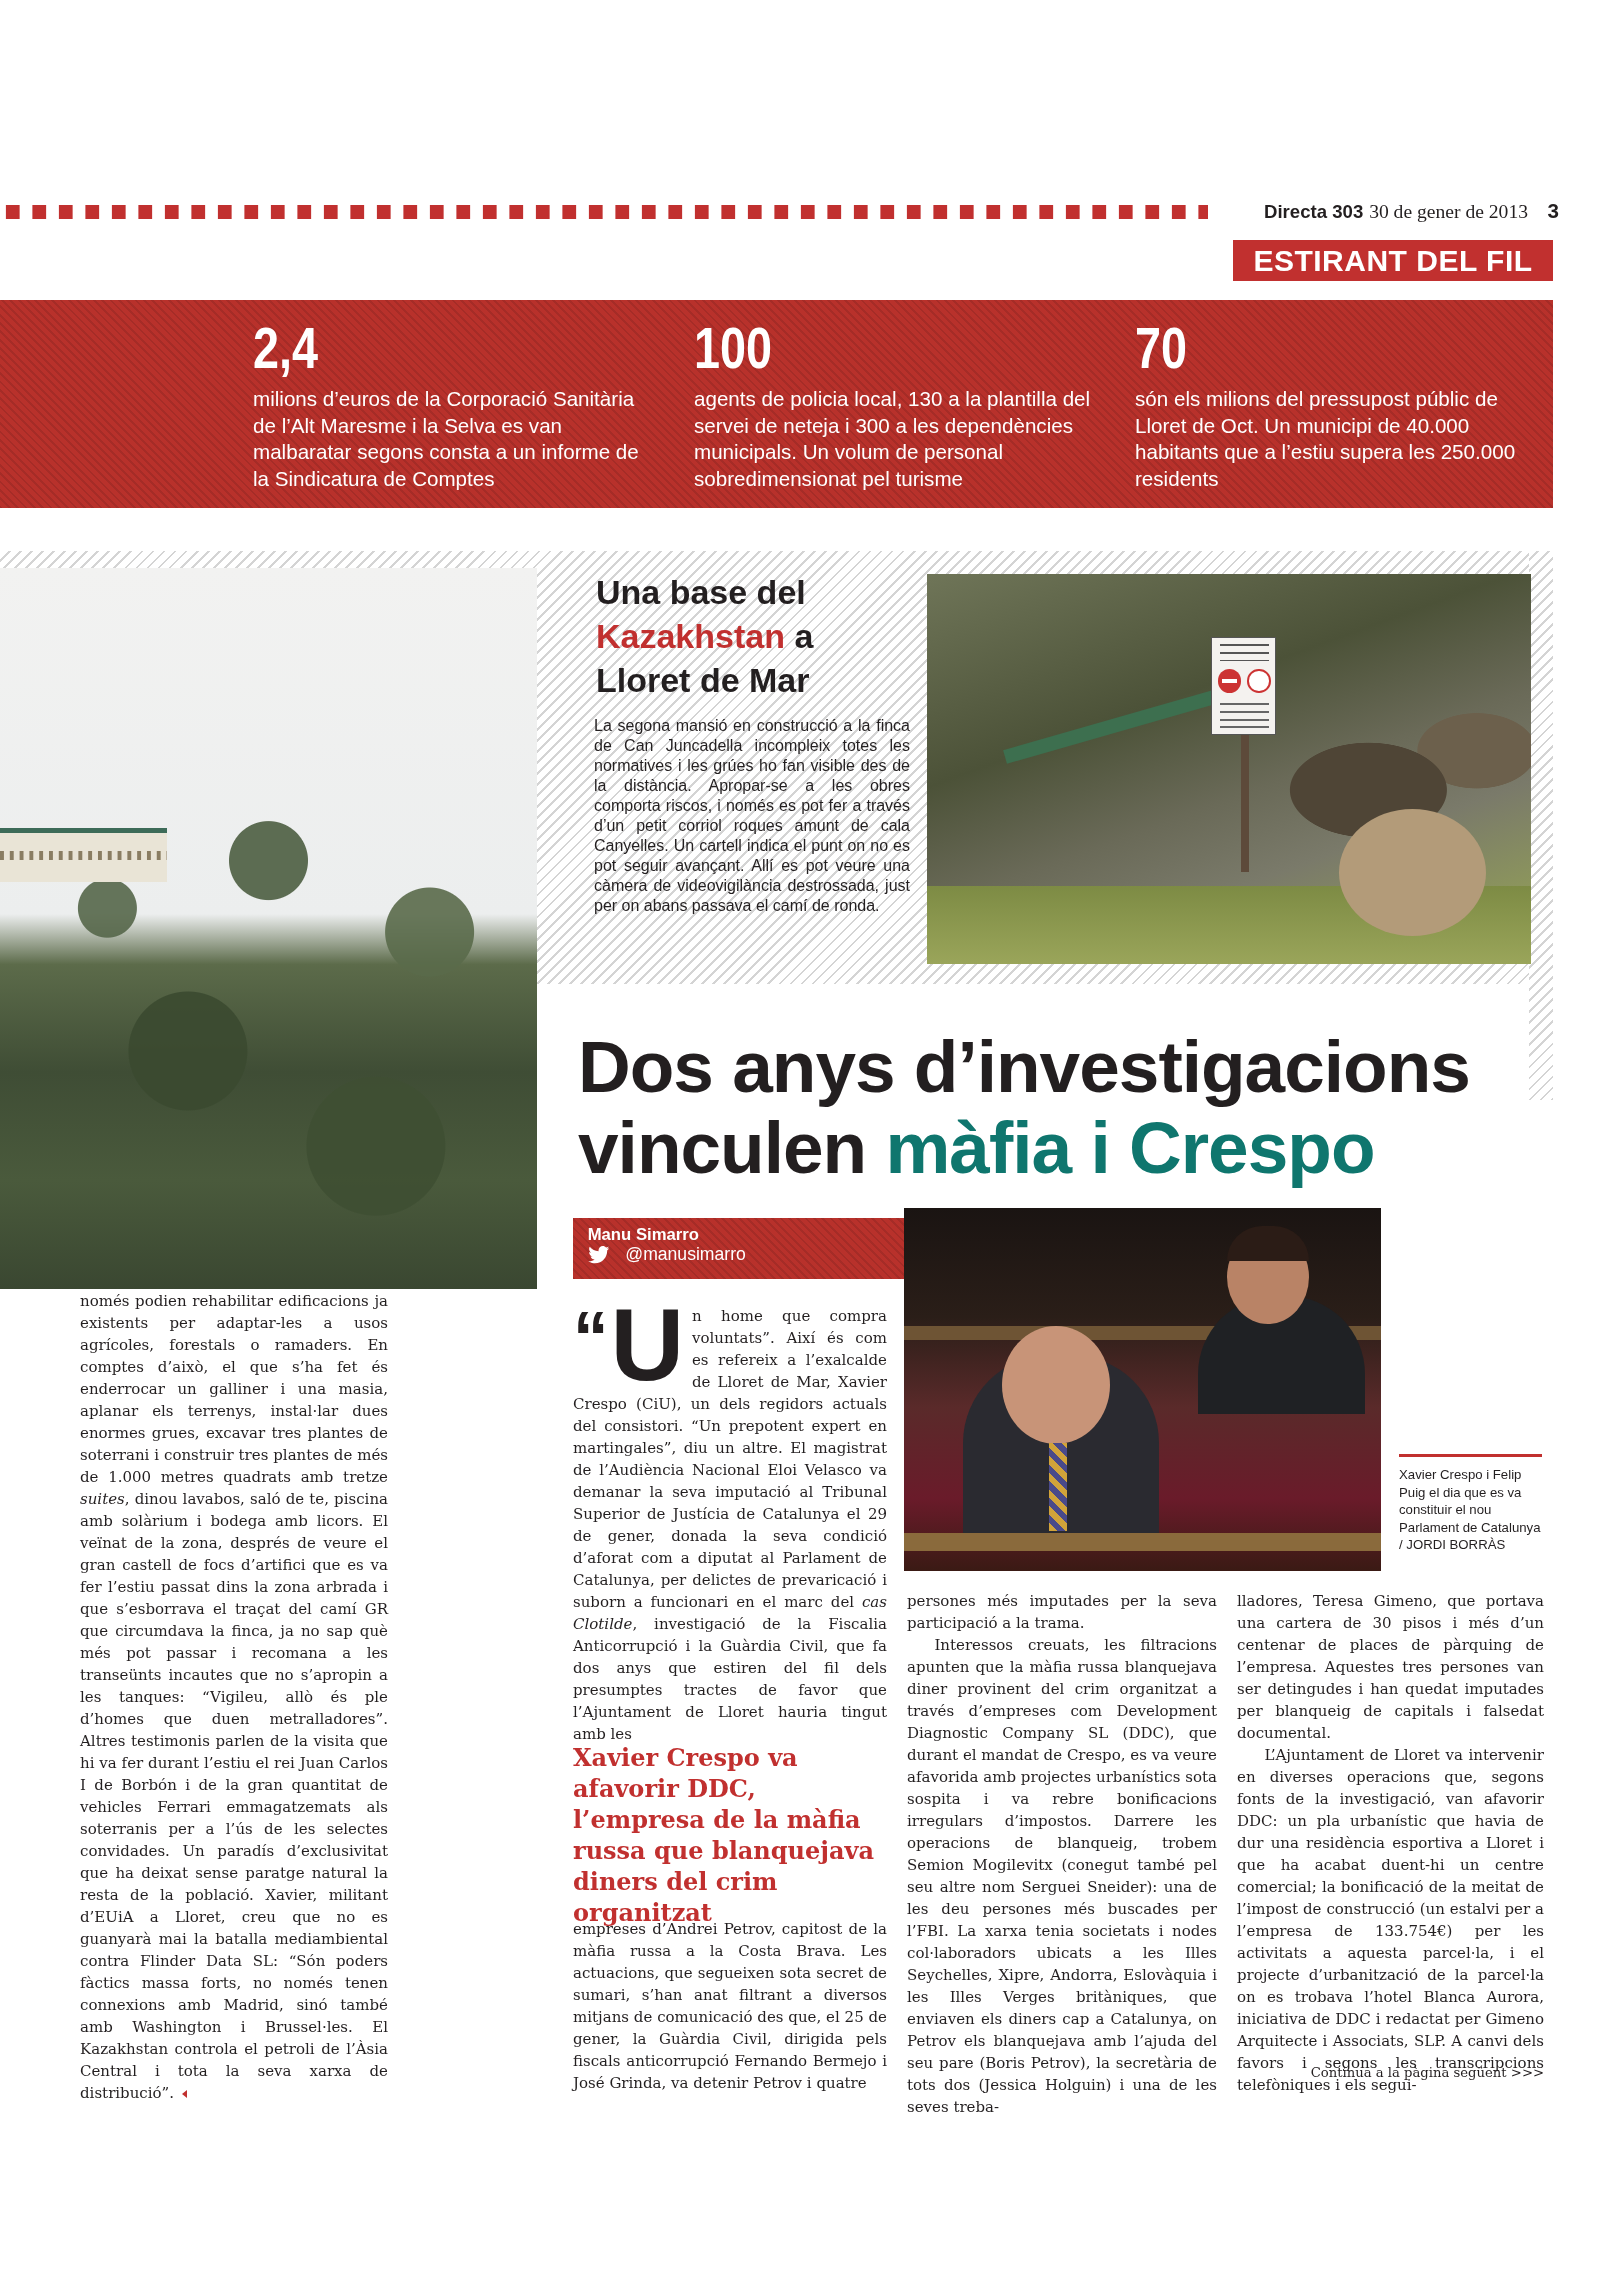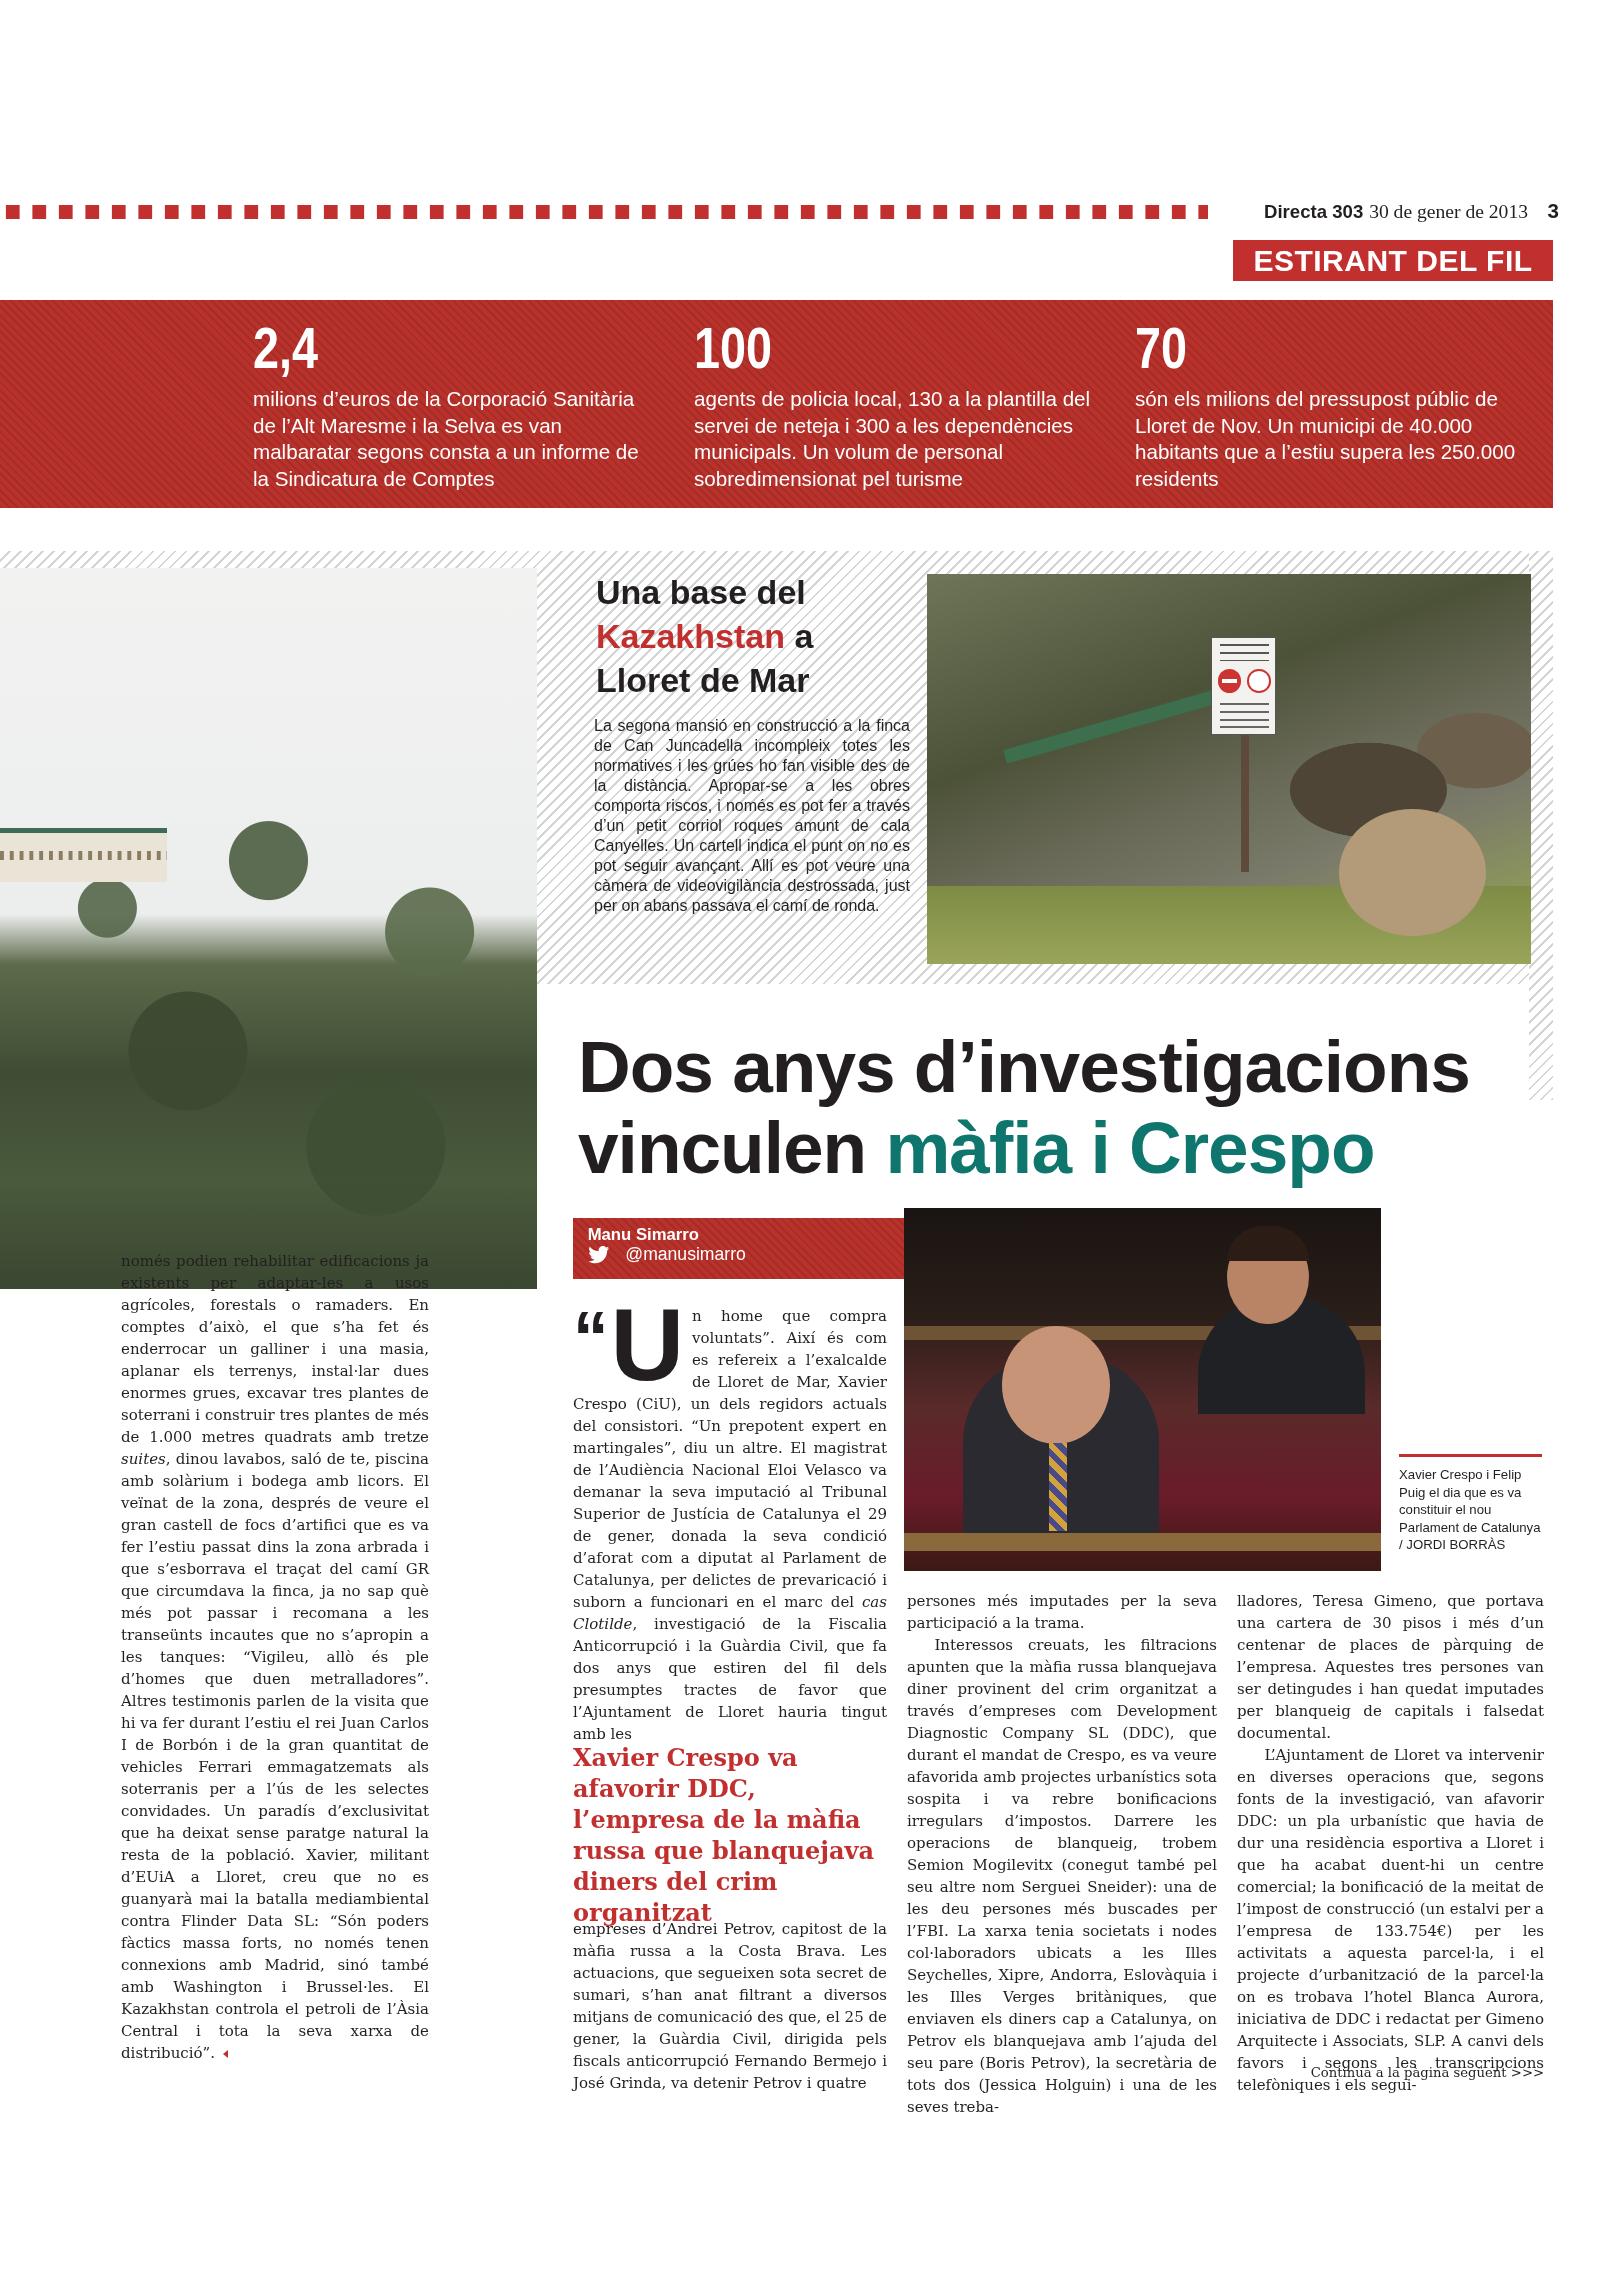--- a/index.html
+++ b/index.html
@@ -85,21 +85,21 @@
     background-image: repeating-linear-gradient(45deg, rgba(0,0,0,0.10) 0 2px, transparent 2px 5.9px);
     color: #fff; font-family: "Liberation Sans", sans-serif; padding: 6.9px 0 0 14.7px; }
   .byline .name { font-weight: bold; font-size: 16.7px; line-height: 19.6px; display: block; }
   .byline .handle { font-size: 17.6px; line-height: 21.6px; display: flex; align-items: center; gap: 16px; }
   .byline svg { width: 21.6px; height: 17.6px; }
 
   
   .col { font-family: "DejaVu Serif", serif; font-size: 15px; line-height: 22px; text-align: justify; color: #231f20; }
   .col p { margin: 0; }
   .col .indent { text-indent: 27.4px; }
-  .col-left { left: 80px; top: 1250px; width: 308px; margin-left: 41px; }
+  .col-left { left: 80px; top: 1290px; width: 308px; }
   .col-mid { left: 573px; top: 1305px; width: 314px; }
   .col-mid-b { left: 573px; top: 1918px; width: 314px; }
   .col-3 { left: 907px; top: 1590px; width: 310px; }
   .col-4 { left: 1237px; top: 1590px; width: 307px; }
 
   .dropcap { float: left; font-family: "Liberation Sans", sans-serif; font-weight: bold; font-size: 102px; line-height: 76px;
     margin: 2px 7.8px 0 0; color: #231f20; display: flex; align-items: flex-start; }
   .dropcap .q { font-size: 71px; line-height: 59px; margin-right: 2px; }
 
   .subhead { left: 573px; top: 1742px; width: 314px; font-family: "DejaVu Serif", serif; font-weight: bold; font-size: 24px; line-height: 31px; color: #c1302f; }
@@ -136,21 +136,21 @@
   <div class="stat" style="left:253px;">
     <span class="num">2,4</span>
     <div class="desc">milions d’euros de la Corporació Sanitària de l’Alt Maresme i la Selva es van malbaratar segons consta a un informe de la Sindicatura de Comptes</div>
   </div>
   <div class="stat" style="left:694px;">
     <span class="num">100</span>
     <div class="desc">agents de policia local, 130 a la plantilla del servei de neteja i 300 a les dependències municipals. Un volum de personal sobredimensionat pel turisme</div>
   </div>
   <div class="stat" style="left:1135px;">
     <span class="num">70</span>
-    <div class="desc">són els milions del pressupost públic de Lloret de Nov. Un municipi de 40.000 habitants que a l’estiu supera les 250.000 residents</div>
+    <div class="desc">són els milions del pressupost públic de Lloret de Oct. Un municipi de 40.000 habitants que a l’estiu supera les 250.000 residents</div>
   </div>
 </div>
 
 <div class="abs hatch"></div>
 <div class="abs hatch-right"></div>
 
 <div class="abs photo-left">
   <div class="trees1"></div>
   <div class="mansion"></div>
 </div>

